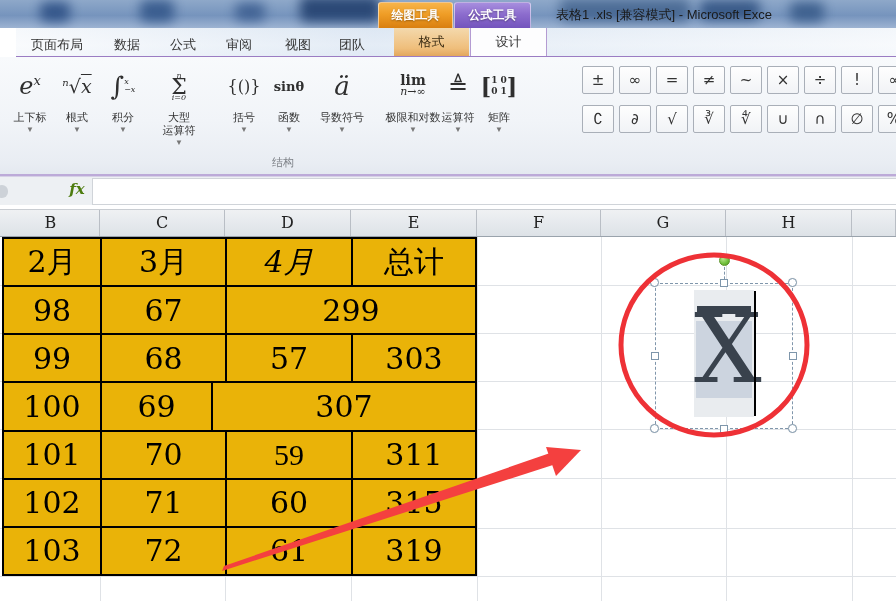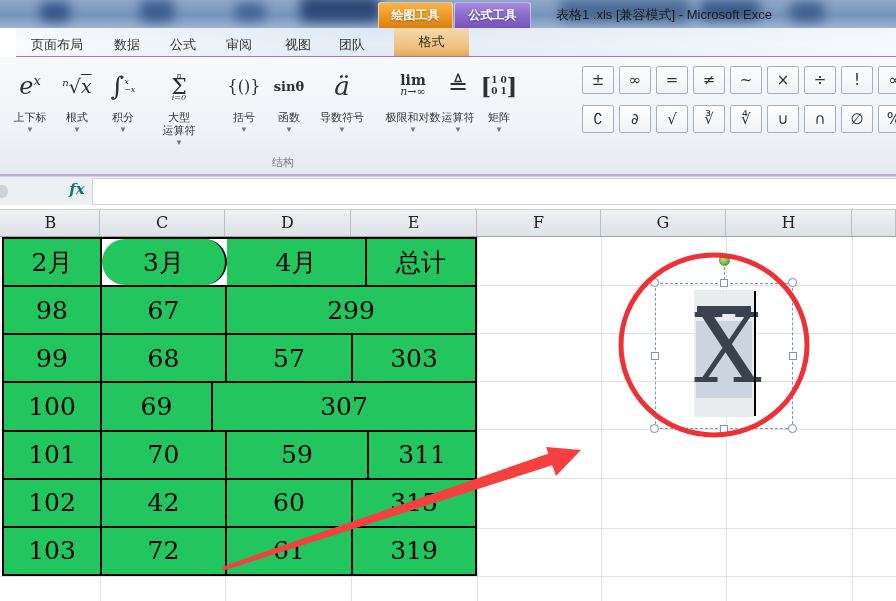--- a/index.html
+++ b/index.html
@@ -44,40 +44,40 @@
   .limstack { display:inline-flex; flex-direction:column; align-items:center; line-height:11px; }
 
   .sym-btn { position:absolute; width:32px; height:28px; border:1px solid #a9afb8; border-radius:2px;
     background:linear-gradient(180deg,#fefefe,#f1f3f6); display:flex; align-items:center; justify-content:center;
     font-size:15px; color:#333; cursor:pointer; font-family:"DejaVu Sans","Liberation Sans",sans-serif; }
 
   
   .fbar { position:absolute; left:0; top:176px; width:896px; height:29px; background:#edf0f3; border-top:1px solid #d6d0e6; }
   .namebox-end { position:absolute; left:-4px; top:8px; width:12px; height:13px; background:#cdd2d8; border-radius:6px; }
   .fx { position:absolute; left:64px; top:3px; width:26px; height:22px; text-align:center;
-    font-family:"DejaVu Serif","Liberation Serif",serif; font-style:italic; font-weight:bold; font-size:15px; color:#0f766e; cursor:pointer; }
+    font-family:"DejaVu Serif","Liberation Serif",serif; font-style:italic; font-weight:bold; font-size:15px; color:#4d7c0f; cursor:pointer; }
   .fbar-input { position:absolute; left:92px; top:1px; width:804px; height:27px; background:#fff; border:1px solid #d0d4d9; border-right:none; }
 
   
   .sheet { position:absolute; left:0; top:205px; width:896px; height:396px; background:#fff; }
   .colheads { position:absolute; left:0; top:4px; width:896px; height:28px;
     background:linear-gradient(180deg,#eff1f3 0%,#e4e8ec 60%,#dde2e7 100%);
     border-top:1px solid #c9cdd2; border-bottom:1px solid #9aa3ac; }
   .colhead { position:absolute; top:0; height:26px; text-align:center; line-height:26px;
     font-family:"DejaVu Serif","Liberation Serif",serif; font-size:16px; color:#222;
     border-right:1px solid #b9bec5; cursor:pointer; }
 
   .gridsvg { position:absolute; left:0; top:0; }
 
   .xtable { position:absolute; left:2px; top:32px; width:475px; height:339px;
     border:2px solid #000; display:flex; flex-direction:column; background:#fff; }
   .xrow { flex:1; display:flex; border-bottom:2px solid #000; }
   .xrow:last-child { border-bottom:none; }
   .xcell { border-right:2px solid #000; display:flex; align-items:center; justify-content:center;
-    font-family:"DejaVu Serif","Liberation Serif",serif; font-size:25px; color:#000; background:#22c55e; }
+    font-family:"DejaVu Serif","Liberation Serif",serif; font-size:30px; color:#000; background:#eab308; }
   .xcell:last-child { border-right:none; }
 
   
   .eq-select { position:absolute; left:655px; top:78px; width:138px; height:146px; border:1px dashed #8096ab; }
   .handle-c { position:absolute; width:9px; height:9px; border-radius:50%; background:#fff; border:1px solid #7e96ab; box-shadow:0 0 1px rgba(0,0,0,.2); }
   .handle-s { position:absolute; width:8px; height:8px; background:#fff; border:1px solid #7e96ab; }
   .handle-g { position:absolute; left:719px; top:50px; width:11px; height:11px; border-radius:50%;
     background:radial-gradient(circle at 35% 30%,#b9e58b,#6fbf3b 60%,#4f9420); border:1px solid #5a9428; }
   .rot-line { position:absolute; left:724px; top:62px; width:0; height:17px; border-left:1px dashed #8096ab; }
 
@@ -112,20 +112,21 @@
     <div class="sheen"></div>
     <div id="main-tabs">
         <div class="tab" style="left: 11px;">页面布局</div>
         <div class="tab" style="left: 94px;">数据</div>
         <div class="tab" style="left: 150px;">公式</div>
         <div class="tab" style="left: 206px;">审阅</div>
         <div class="tab" style="left: 265px;">视图</div>
         <div class="tab" style="left: 319px;">团队</div>
       </div>
     <div class="tab-format">格式</div>
+    <div class="tab-design">设计</div>
   </div>
 
   <div class="ribbon">
     <div id="structures">
         <div class="struct-btn" style="left: 4px; width: 52px;">
           <div class="s-icon">
             <span style="font-style:italic;font-size:24px">e<sup style="font-size:13px">x</sup></span>
           </div>
           <div class="s-label">上下标</div>
           <div class="s-arrow">▼</div>
@@ -270,22 +271,22 @@
           <div class="colhead" style="left: 477px; width: 124px;">F</div>
           <div class="colhead" style="left: 601px; width: 125px;">G</div>
           <div class="colhead" style="left: 726px; width: 126px;">H</div>
           <div class="colhead" style="left: 852px; width: 44px;"></div>
         </div>
       </div>
 
     <div class="xtable" id="xtable">
         <div class="xrow">
           <div class="xcell" style="width: 98px; flex: 0 0 auto;">2月</div>
-          <div class="xcell" style="width: 125px; flex: 0 0 auto; border-radius: 23px;">3月</div>
-          <div class="xcell" style="width: 140px; flex: 0 0 auto;">4月</div>
+          <div class="xcell" style="width: 125px; flex: 0 0 auto;">3月</div>
+          <div class="xcell" style="width: 126px; flex: 0 0 auto; font-style: italic;">4月</div>
           <div class="xcell" style="width: 126px; flex: 1 1 0%;">总计</div>
         </div>
         <div class="xrow">
           <div class="xcell" style="width: 98px; flex: 0 0 auto;">98</div>
           <div class="xcell" style="width: 125px; flex: 0 0 auto;">67</div>
           <div class="xcell" style="width: 126px; flex: 1 1 0%;">299</div>
         </div>
         <div class="xrow">
           <div class="xcell" style="width: 98px; flex: 0 0 auto;">99</div>
           <div class="xcell" style="width: 125px; flex: 0 0 auto;">68</div>
@@ -293,26 +294,26 @@
           <div class="xcell" style="width: 126px; flex: 1 1 0%;">303</div>
         </div>
         <div class="xrow">
           <div class="xcell" style="width: 98px; flex: 0 0 auto;">100</div>
           <div class="xcell" style="width: 111px; flex: 0 0 auto;">69</div>
           <div class="xcell" style="width: 126px; flex: 1 1 0%;">307</div>
         </div>
         <div class="xrow">
           <div class="xcell" style="width: 98px; flex: 0 0 auto;">101</div>
           <div class="xcell" style="width: 125px; flex: 0 0 auto;">70</div>
-          <div class="xcell" style="width: 142px; flex: 0 0 auto;">59</div>
+          <div class="xcell" style="width: 126px; flex: 0 0 auto; font-family: Liberation Serif, serif;">59</div>
           <div class="xcell" style="width: 126px; flex: 1 1 0%;">311</div>
         </div>
         <div class="xrow">
           <div class="xcell" style="width: 98px; flex: 0 0 auto;">102</div>
-          <div class="xcell" style="width: 125px; flex: 0 0 auto;">42</div>
+          <div class="xcell" style="width: 125px; flex: 0 0 auto;">71</div>
           <div class="xcell" style="width: 126px; flex: 0 0 auto;">60</div>
           <div class="xcell" style="width: 126px; flex: 1 1 0%;">315</div>
         </div>
         <div class="xrow">
           <div class="xcell" style="width: 98px; flex: 0 0 auto;">103</div>
           <div class="xcell" style="width: 125px; flex: 0 0 auto;">72</div>
           <div class="xcell" style="width: 126px; flex: 0 0 auto;">61</div>
           <div class="xcell" style="width: 126px; flex: 1 1 0%;">319</div>
         </div>
       </div>

